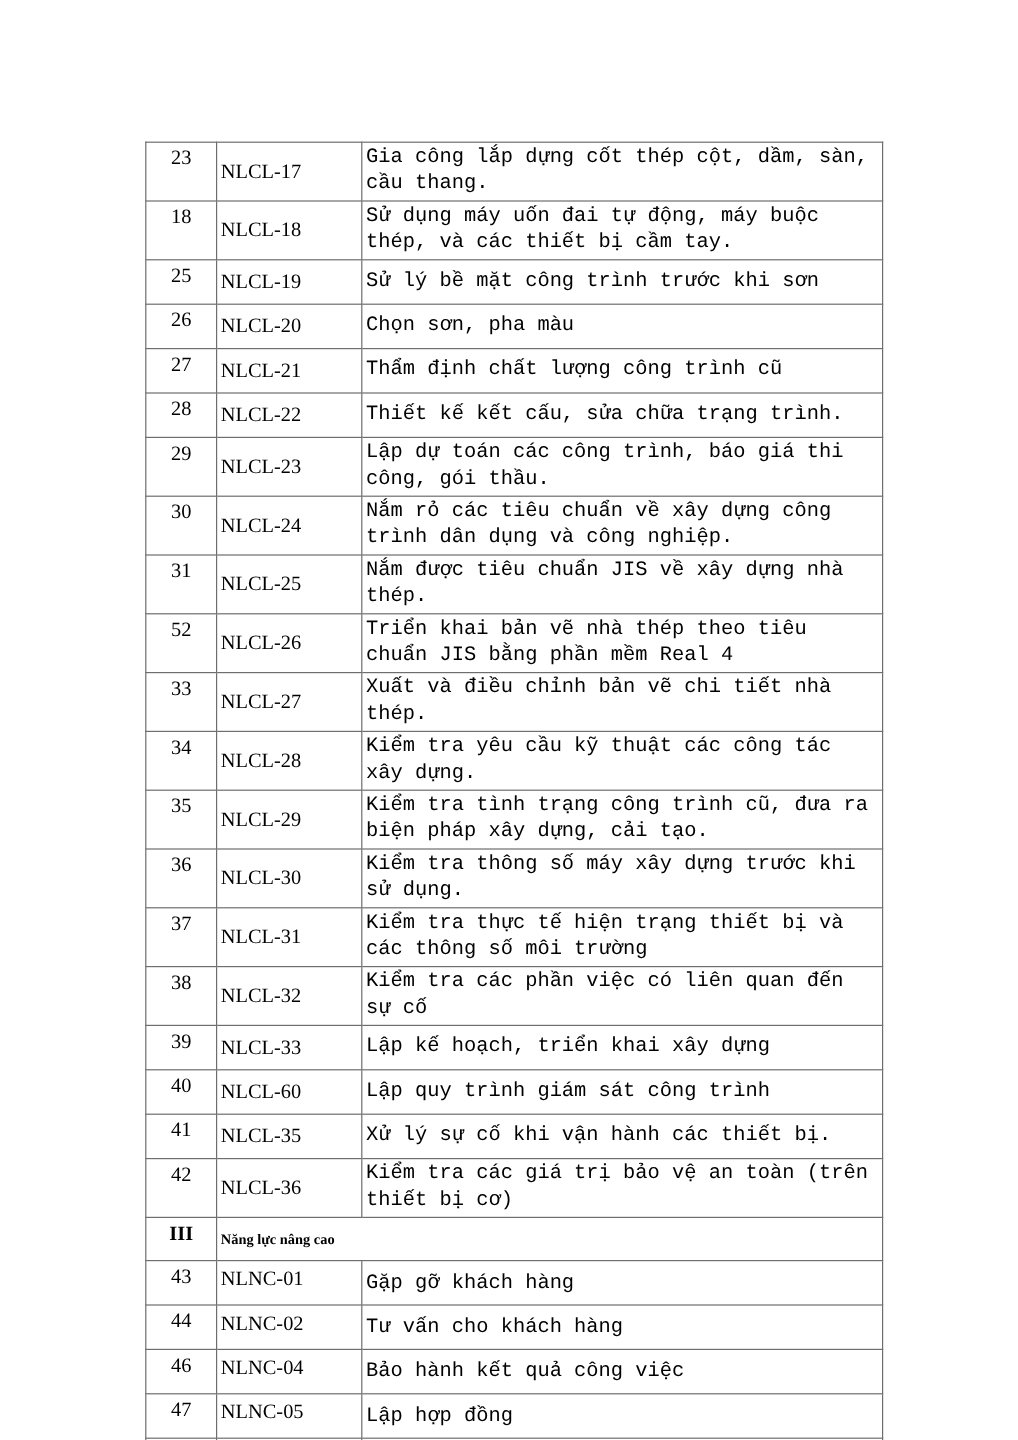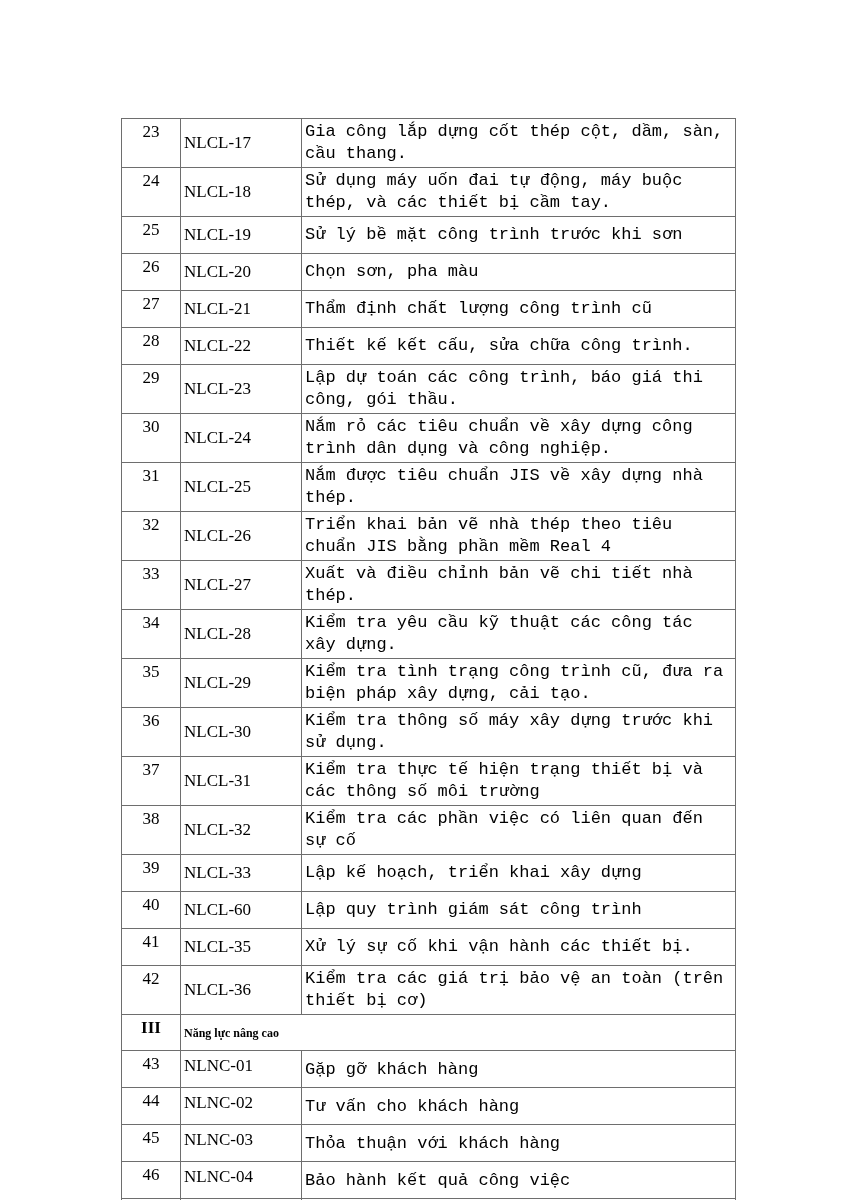--- a/index.html
+++ b/index.html
@@ -77,21 +77,21 @@
       <col style="width:434px">
     </colgroup>
     <tbody id="table-body">
   <tr class="g-nlcl">
     <td class="c-no">23</td>
     <td class="c-code">NLCL-17</td>
     <td class="c-desc">Gia công lắp dựng cốt thép cột, dầm, sàn, cầu thang.</td>
   </tr>
 
   <tr class="g-nlcl">
-    <td class="c-no">24</td>
+    <td class="c-no">18</td>
     <td class="c-code">NLCL-18</td>
     <td class="c-desc">Sử dụng máy uốn đai tự động, máy buộc thép, và các thiết bị cầm tay.</td>
   </tr>
 
   <tr class="g-nlcl">
     <td class="c-no">25</td>
     <td class="c-code">NLCL-19</td>
     <td class="c-desc">Sử lý bề mặt công trình trước khi sơn</td>
   </tr>
 
@@ -103,21 +103,21 @@
 
   <tr class="g-nlcl">
     <td class="c-no">27</td>
     <td class="c-code">NLCL-21</td>
     <td class="c-desc">Thẩm định chất lượng công trình cũ</td>
   </tr>
 
   <tr class="g-nlcl">
     <td class="c-no">28</td>
     <td class="c-code">NLCL-22</td>
-    <td class="c-desc">Thiết kế kết cấu, sửa chữa công trình.</td>
+    <td class="c-desc">Thiết kế kết cấu, sửa chữa trạng trình.</td>
   </tr>
 
   <tr class="g-nlcl">
     <td class="c-no">29</td>
     <td class="c-code">NLCL-23</td>
     <td class="c-desc">Lập dự toán các công trình, báo giá thi công, gói thầu.</td>
   </tr>
 
   <tr class="g-nlcl">
     <td class="c-no">30</td>
@@ -125,21 +125,21 @@
     <td class="c-desc">Nắm rỏ các tiêu chuẩn về xây dựng công trình dân dụng và công nghiệp.</td>
   </tr>
 
   <tr class="g-nlcl">
     <td class="c-no">31</td>
     <td class="c-code">NLCL-25</td>
     <td class="c-desc">Nắm được tiêu chuẩn JIS về xây dựng nhà thép.</td>
   </tr>
 
   <tr class="g-nlcl">
-    <td class="c-no">32</td>
+    <td class="c-no">52</td>
     <td class="c-code">NLCL-26</td>
     <td class="c-desc">Triển khai bản vẽ nhà thép theo tiêu chuẩn JIS bằng phần mềm Real 4</td>
   </tr>
 
   <tr class="g-nlcl">
     <td class="c-no">33</td>
     <td class="c-code">NLCL-27</td>
     <td class="c-desc">Xuất và điều chỉnh bản vẽ chi tiết nhà thép.</td>
   </tr>
 
@@ -207,25 +207,20 @@
     <td class="c-code">NLNC-01</td>
     <td class="c-desc">Gặp gỡ khách hàng</td>
   </tr>
 
   <tr class="g-nlnc">
     <td class="c-no">44</td>
     <td class="c-code">NLNC-02</td>
     <td class="c-desc">Tư vấn cho khách hàng</td>
   </tr>
 
-  <tr class="g-nlnc">
-    <td class="c-no">45</td>
-    <td class="c-code">NLNC-03</td>
-    <td class="c-desc">Thỏa thuận với khách hàng</td>
-  </tr>
 
   <tr class="g-nlnc">
     <td class="c-no">46</td>
     <td class="c-code">NLNC-04</td>
     <td class="c-desc">Bảo hành kết quả công việc</td>
   </tr>
 
   <tr class="g-nlnc">
     <td class="c-no">47</td>
     <td class="c-code">NLNC-05</td>

